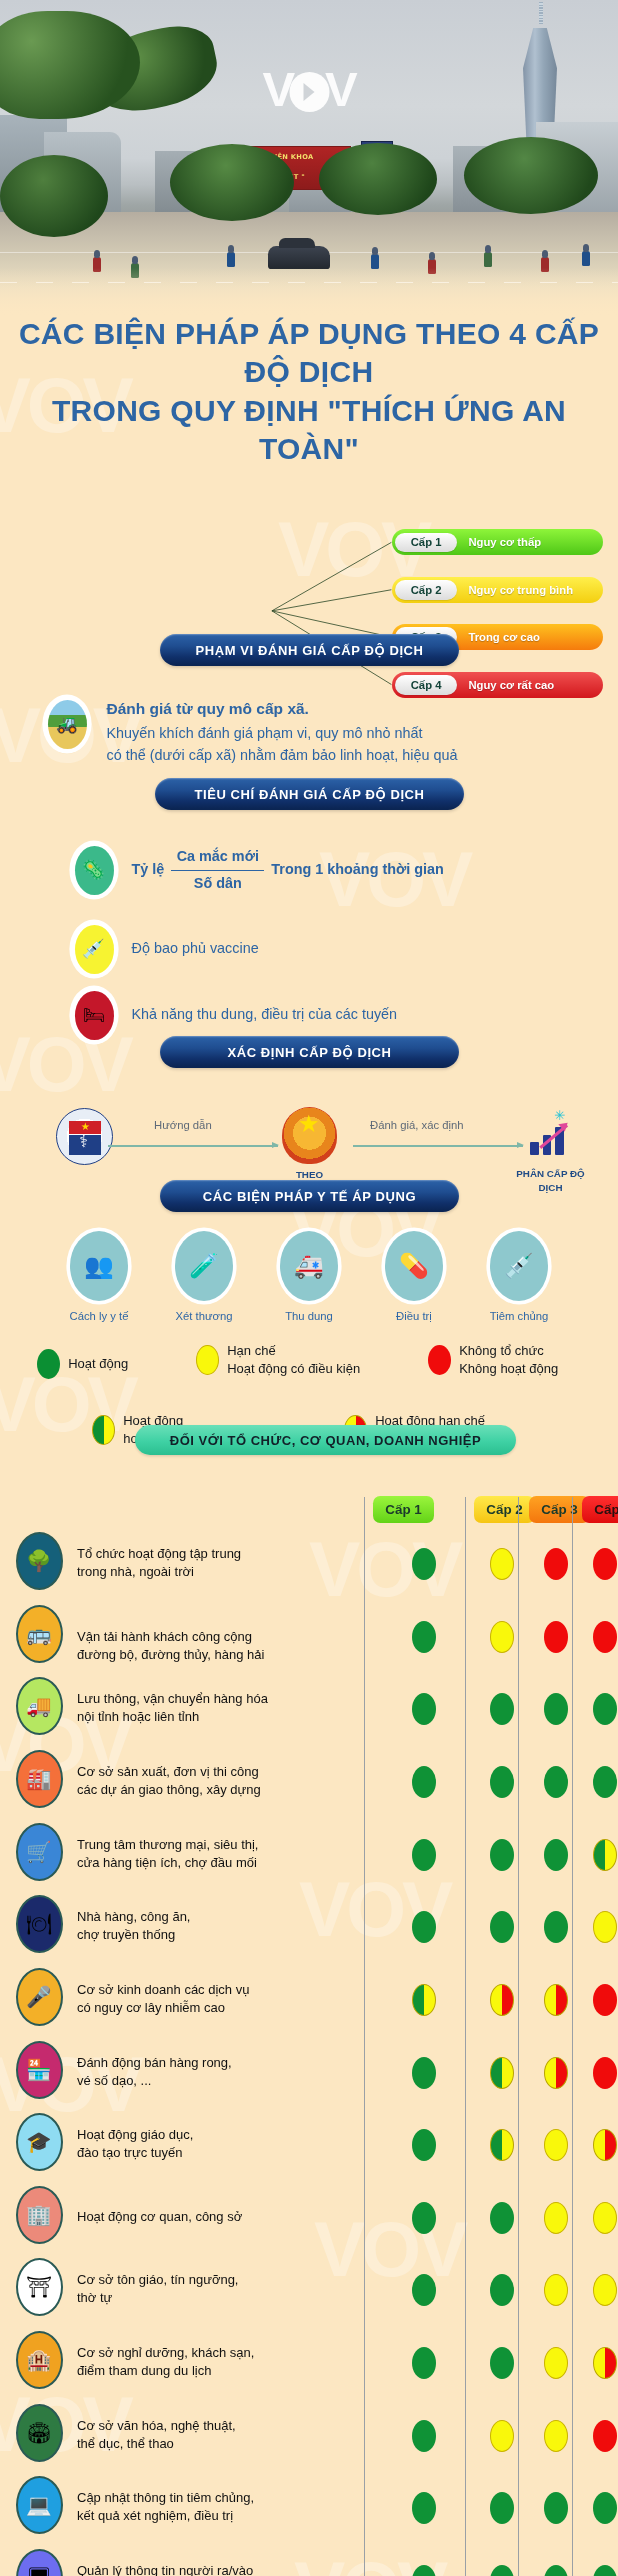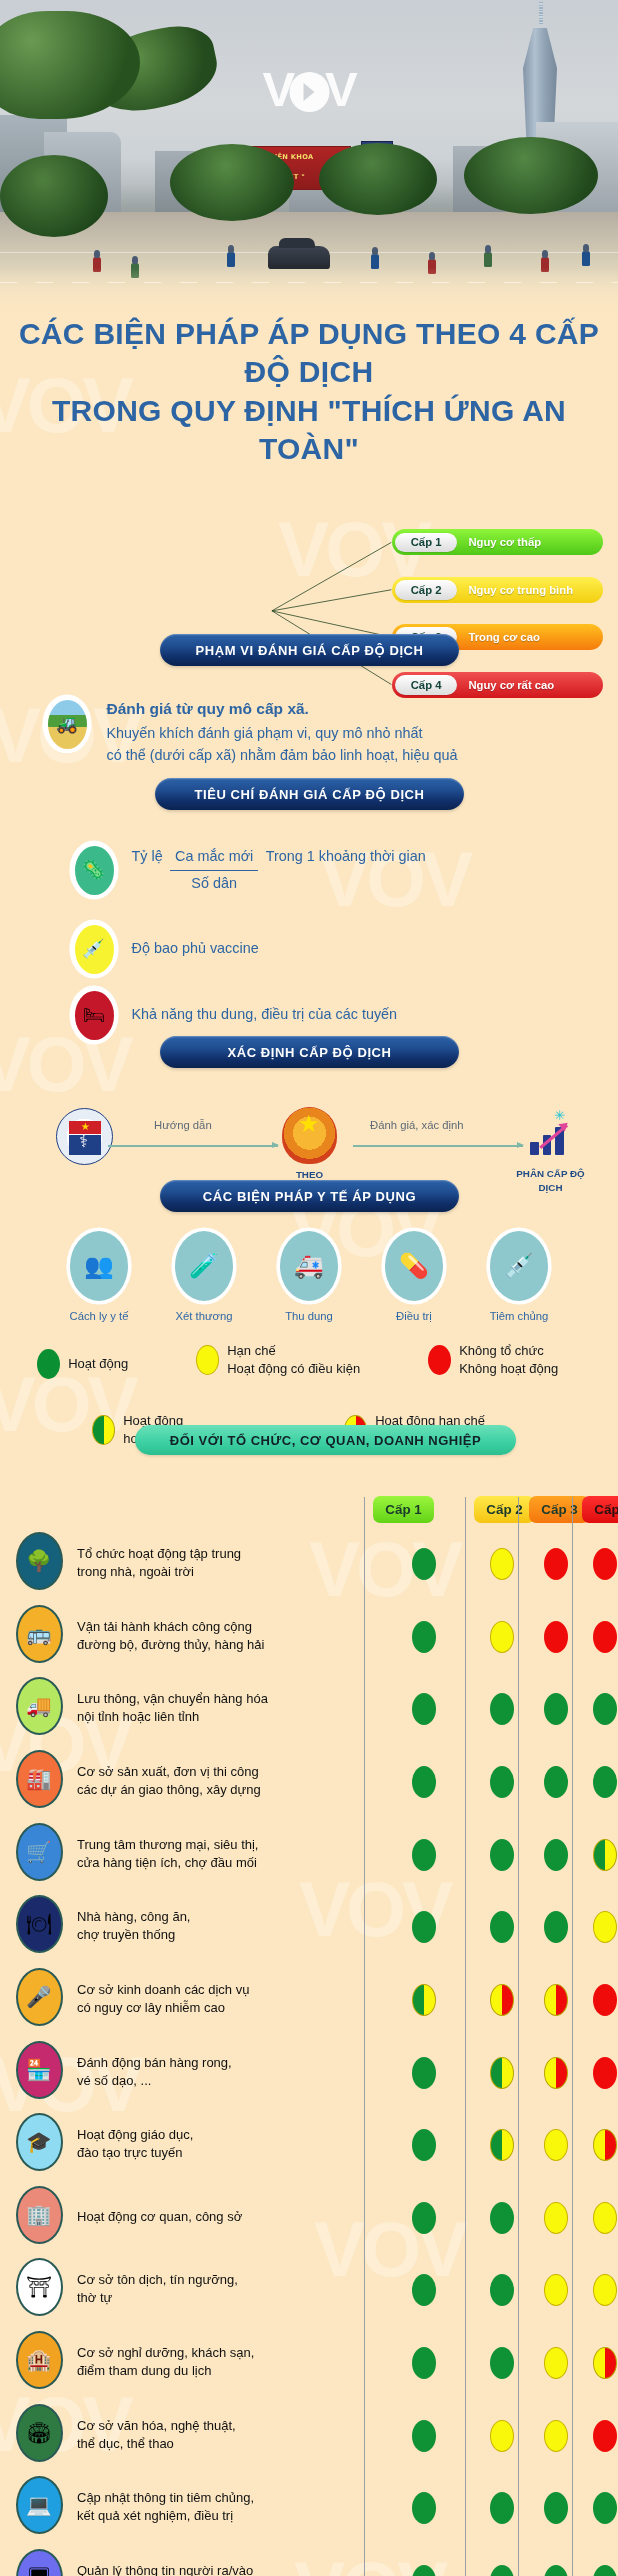--- a/index.html
+++ b/index.html
@@ -377,21 +377,21 @@
     <div>có thể (dưới cấp xã) nhằm đảm bảo linh hoạt, hiệu quả</div>
   </div>
 </div>
 
 <div class="pill-blue" style="position:absolute; left:155px; top:778px; width:309px;">TIÊU CHÍ ĐÁNH GIÁ CẤP ĐỘ DỊCH</div>
 
 <div class="blk" style="left:72px; top:843px; width:526px; align-items:center;">
   <div class="circ-icon">
     <div class="circ-inner" style="background:#3bb98a; font-size:18.5px;">🦠</div>
   </div>
-  <div class="blk-text" style="margin-left:15.5px; display:flex; ">
+  <div class="blk-text" style="margin-left:15.5px; display:flex; align-items:center;font-weight:bold;">
     <span>Tỷ lệ</span>
     <span class="frac">
       <span class="num" style="display:block;">Ca mắc mới</span>
       <span class="den" style="display:block;">Số dân</span>
     </span>
     <span>Trong 1 khoảng thời gian</span>
   </div>
 </div>
 
 <div class="blk" style="left:72px; top:922px; width:526px; align-items:center;">
@@ -530,21 +530,21 @@
         </div>
         <div class="cell" style="left: 529px; width: 54px; top: 0px; height: 73px;">
           <div class="cdot red"></div>
         </div>
         <div class="cell" style="left: 582px; width: 46px; top: 0px; height: 73px;">
           <div class="cdot red"></div>
         </div>
       </div>
       <div class="trow" style="position: absolute; left: 0px; top: 73px; width: 618px; height: 73px;">
         <div class="ricon" style="top: 5.4px; background: rgb(243, 176, 40);">🚌</div>
-        <div class="rlabel" style="top: 18px;">
+        <div class="rlabel" style="top: 28px;">
           <div>Vận tải hành khách công cộng</div>
           <div>đường bộ, đường thủy, hàng hải</div>
         </div>
         <div class="cell" style="left: 373px; width: 101px; top: 0px; height: 73px;">
           <div class="cdot green"></div>
         </div>
         <div class="cell" style="left: 475px; width: 54px; top: 0px; height: 73px;">
           <div class="cdot yellow"></div>
         </div>
         <div class="cell" style="left: 529px; width: 54px; top: 0px; height: 73px;">
@@ -701,21 +701,21 @@
         <div class="cell" style="left: 529px; width: 54px; top: 0px; height: 73px;">
           <div class="cdot yellow"></div>
         </div>
         <div class="cell" style="left: 582px; width: 46px; top: 0px; height: 73px;">
           <div class="cdot yellow"></div>
         </div>
       </div>
       <div class="trow" style="position: absolute; left: 0px; top: 726px; width: 618px; height: 73px;">
         <div class="ricon" style="top: 5.4px; background: rgb(255, 255, 255);">⛩</div>
         <div class="rlabel" style="top: 18px;">
-          <div>Cơ sở tôn dịch, tín ngưỡng,</div>
+          <div>Cơ sở tôn giáo, tín ngưỡng,</div>
           <div>thờ tự</div>
         </div>
         <div class="cell" style="left: 373px; width: 101px; top: 0px; height: 73px;">
           <div class="cdot green"></div>
         </div>
         <div class="cell" style="left: 475px; width: 54px; top: 0px; height: 73px;">
           <div class="cdot green"></div>
         </div>
         <div class="cell" style="left: 529px; width: 54px; top: 0px; height: 73px;">
           <div class="cdot yellow"></div>

